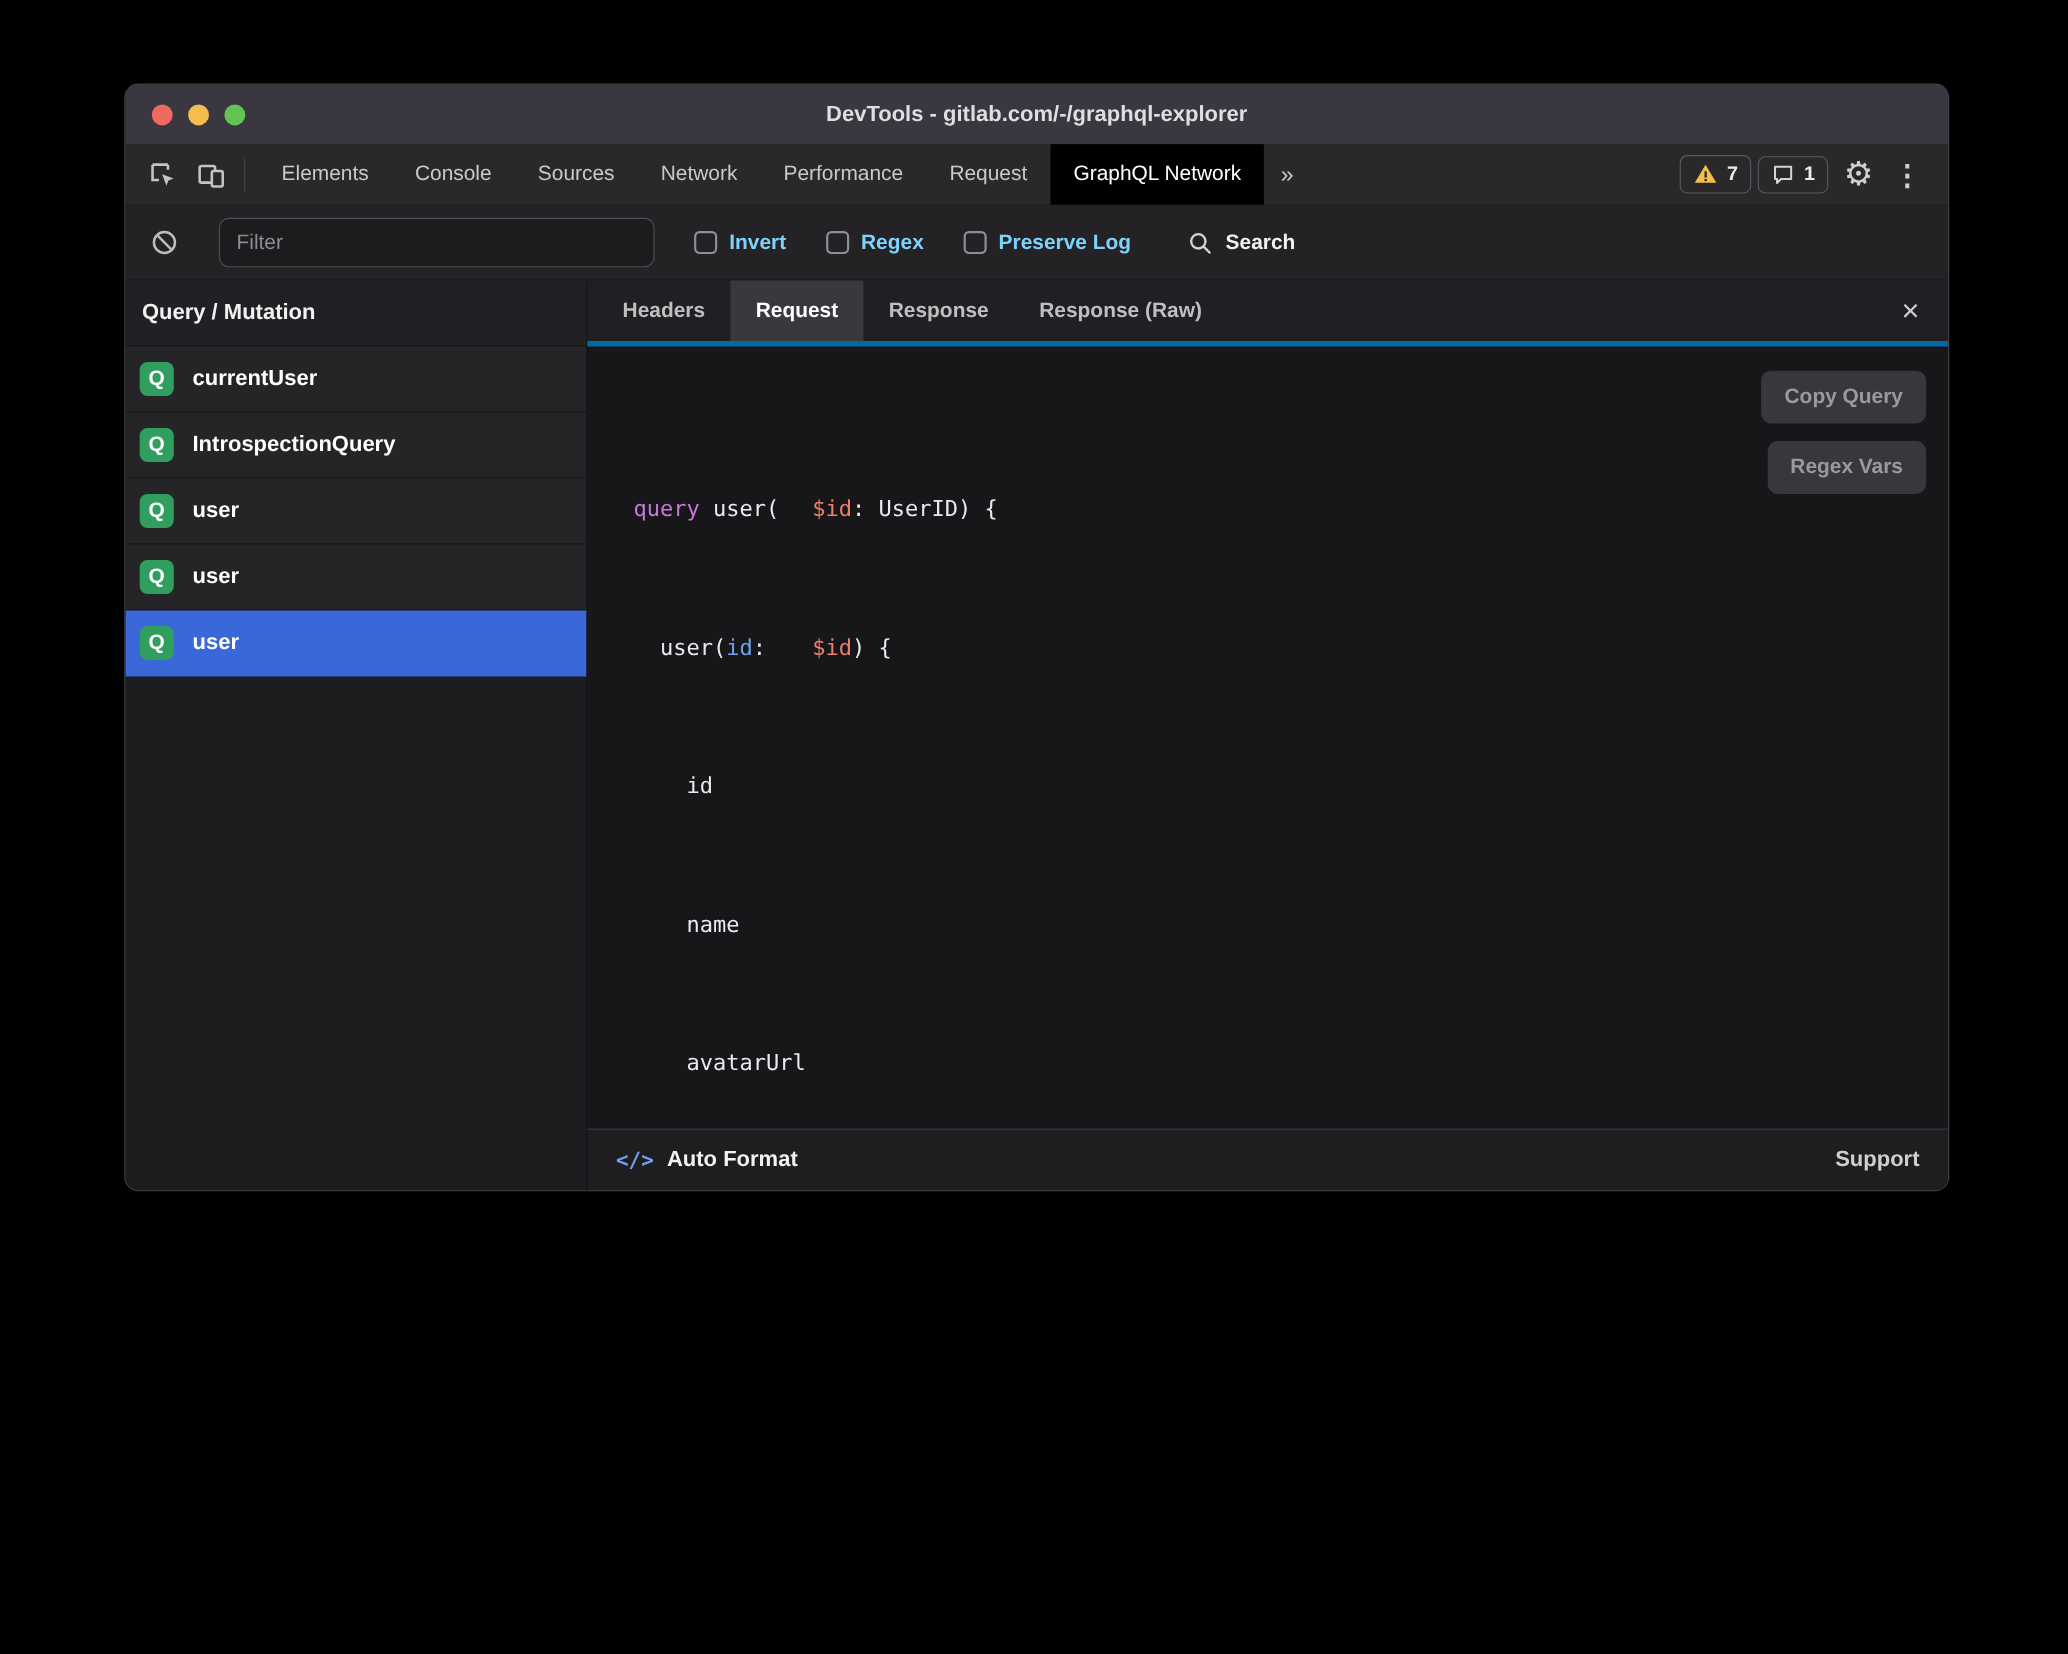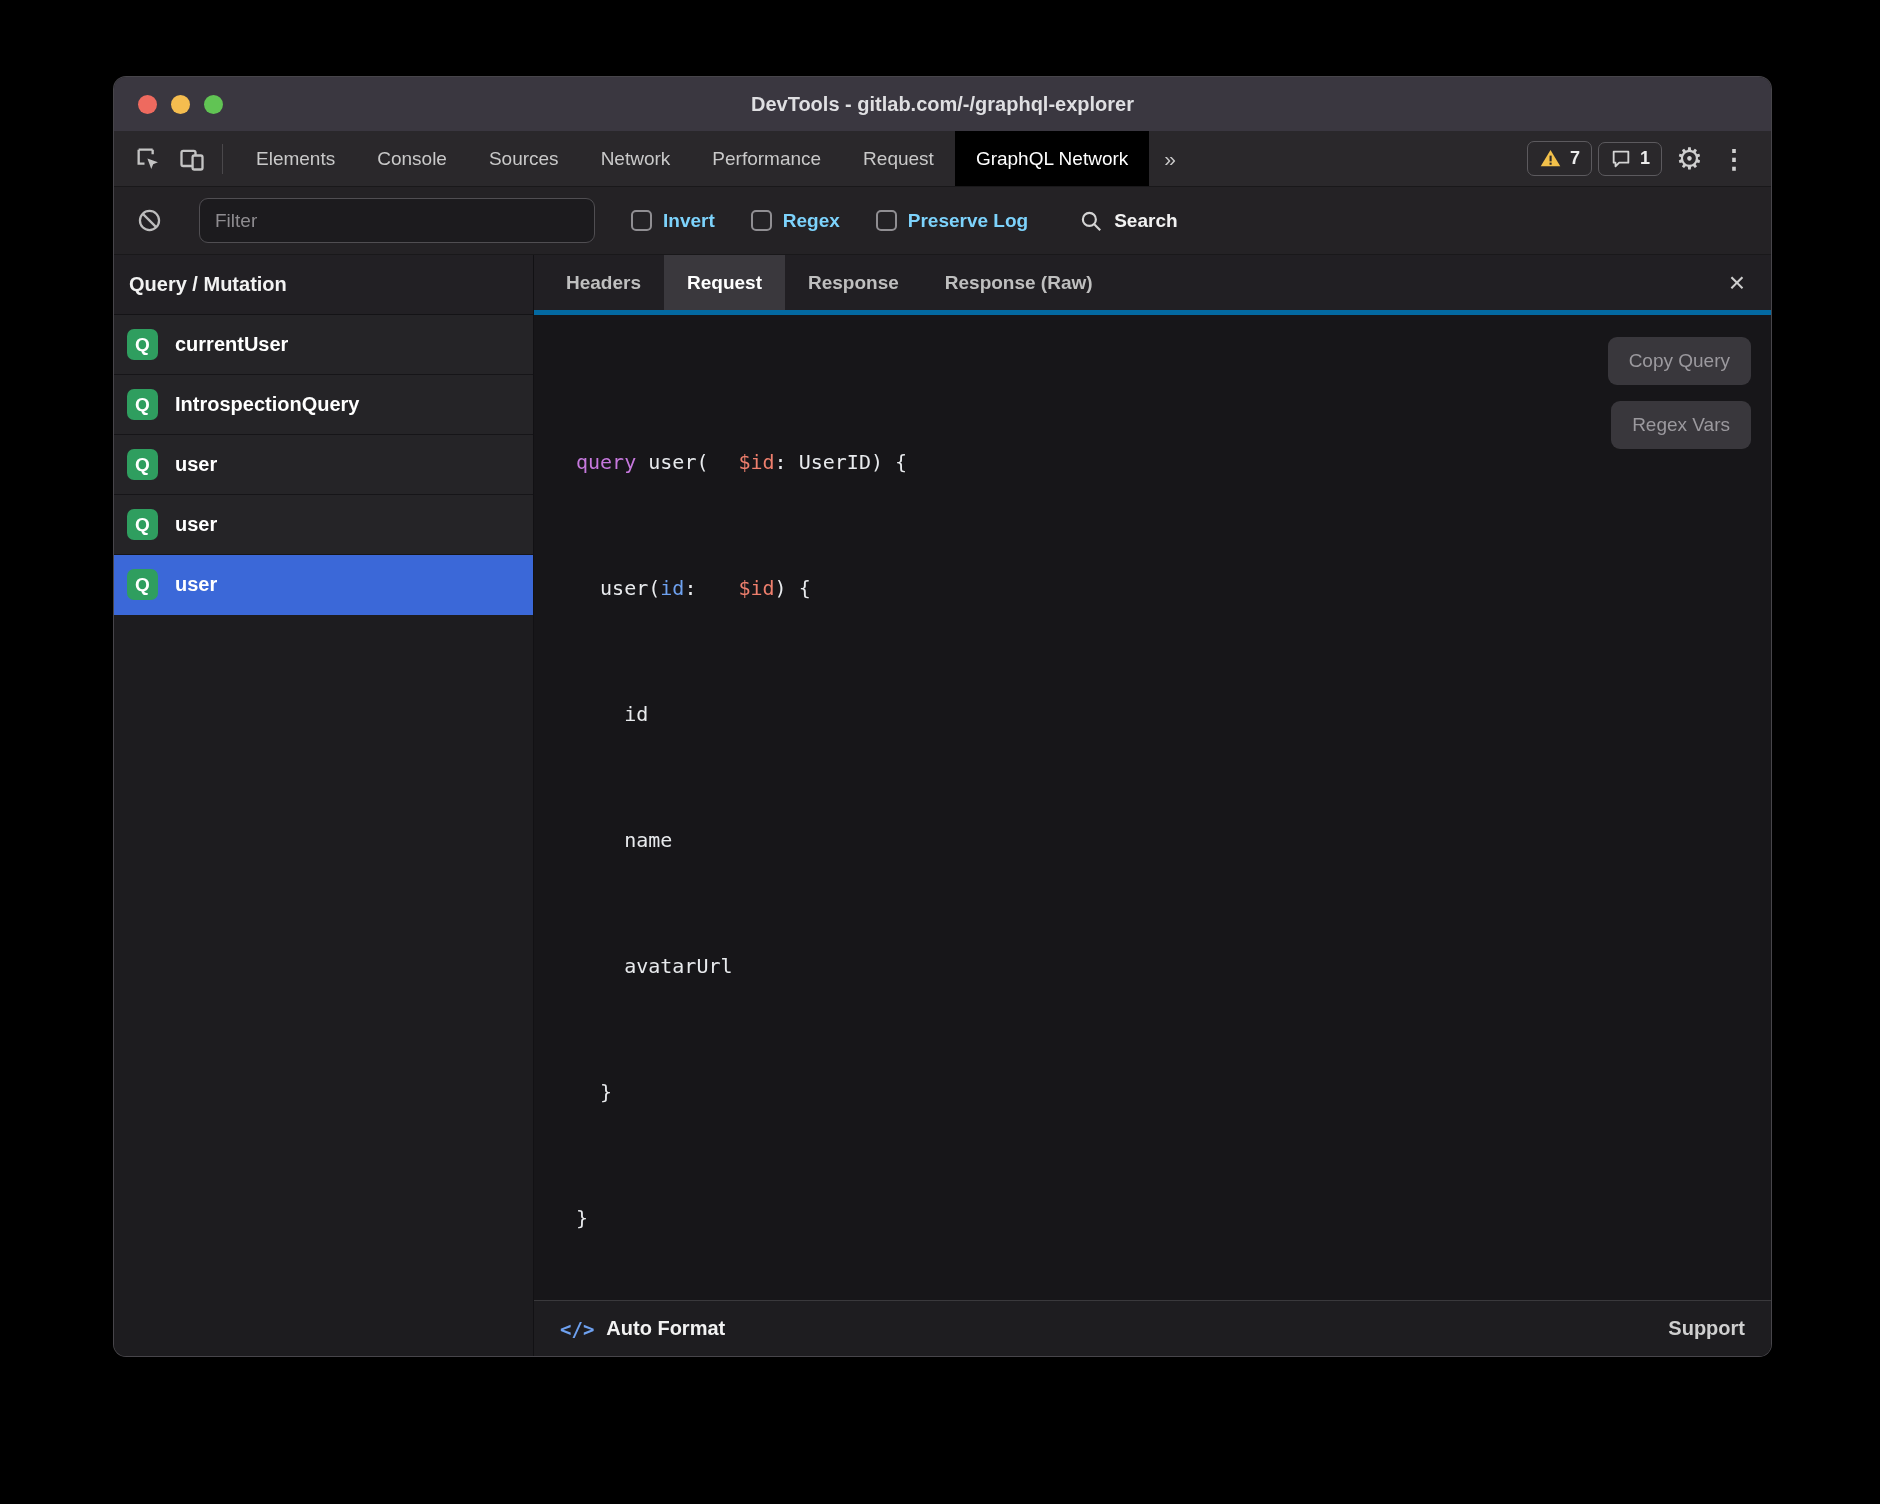--- a/index.html
+++ b/index.html
@@ -1,18 +1,18 @@
 <!DOCTYPE html>
 <html style="--selection-blue: #3b68d8; --badge-green: #2f9e5f; --keyword: #c678dd; --variable: #ee7f6d; --property: #6ea1f0; --json-key: #9aa7cc; --json-string: #57ab5a; --warning-yellow: #f2c04a; --accent-blue: #6ea1f0;"><head>
 <meta charset="utf-8">
 <style>
   * { margin:0; padding:0; box-sizing:border-box; }
   html,body { width:1880px; height:1504px; background:#000; font-family:"Liberation Sans", sans-serif; overflow:hidden; }
 
-  .window { position:absolute; left:114px; top:77px; width:1657px; height:1279px;
+  .window { position:absolute; left:114px; top:77px; width:1657px; height:1005px;
     background:#1d1c1f; border-radius:12px; overflow:hidden; display:flex; flex-direction:column;
     box-shadow:0 0 0 1px #47454a, 0 20px 60px rgba(0,0,0,.6); }
 
   
   .titlebar { flex:0 0 54px; background:#3a3740; display:flex; align-items:center; position:relative; }
   .traffic { display:flex; gap:14px; padding-left:24px; z-index:2; }
   .tl { width:19px; height:19px; border-radius:50%; display:inline-block; }
   .tl.red{background:#ee6a5f}.tl.yellow{background:#f5bd4f}.tl.green{background:#61c454}
   .win-title { position:absolute; left:0; right:0; text-align:center; color:#dfdfe2; font-weight:bold; font-size:20px; }
 
@@ -55,21 +55,21 @@
     color:#fff; font-weight:bold; font-size:19px; display:flex; align-items:center; justify-content:center; }
 
   .panel { flex:1; min-width:0; display:flex; flex-direction:column; background:#171619; }
   .panel-tabs { flex:0 0 60px; background:#211f23; display:flex; align-items:stretch; padding-left:9px; border-bottom:5px solid #0369a1; }
   .ptab { display:flex; align-items:center; padding:0 23px; color:#bfbfbf; font-size:19px; font-weight:600; white-space:nowrap; }
   .ptab.active { background:#3a383d; color:#fff; }
   .panel-close { margin-left:auto; display:flex; align-items:center; padding:0 26px; color:#cfcfcf; font-size:28px; line-height:1; }
 
   .panel-content { flex:1; position:relative; padding:42px 24px 0 42px; overflow:hidden; }
   .copy-buttons { position:absolute; top:22px; right:20px; display:flex; flex-direction:column; align-items:flex-end; gap:16px; z-index:3; }
-  .copybtn { background:#39373c; border:none; border-radius:9px; color:#9b999e; font-size:19px; font-weight:normal;
+  .copybtn { background:#39373c; border:none; border-radius:9px; color:#9b999e; font-size:19px; font-weight:bold;
     padding:13px 21px; font-family:"Liberation Sans",sans-serif; cursor:default; }
 
   .code { font-family:"DejaVu Sans Mono", monospace; font-size:20px; line-height:42px; color:#e8eaed; white-space:pre; }
   .tk-keyword  { color:var(--keyword,#c678dd); }
   .tk-variable { color:var(--variable,#ee7f6d);margin-left:30px; }
   .tk-property { color:var(--property,#6ea1f0); }
   .tk-plain    { color:#e8eaed; }
 
   .panel-footer { flex:0 0 56px; border-top:1px solid #3a393c; background:#1e1d20; display:flex; align-items:center; padding:0 26px; }
   .footer-left { display:flex; align-items:center; gap:12px; color:#f2f2f2; font-weight:bold; font-size:20px; }

